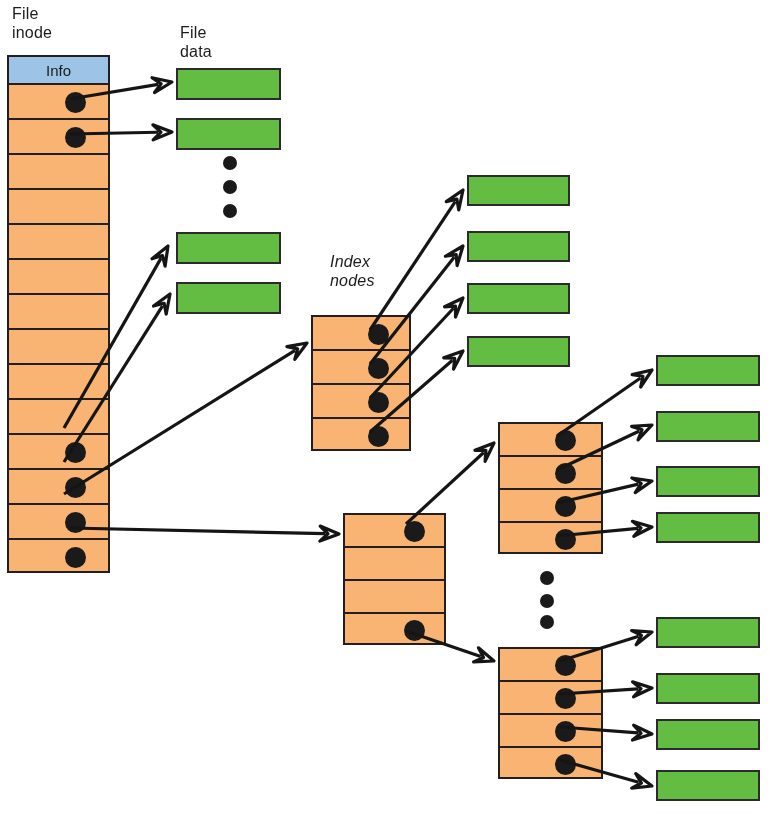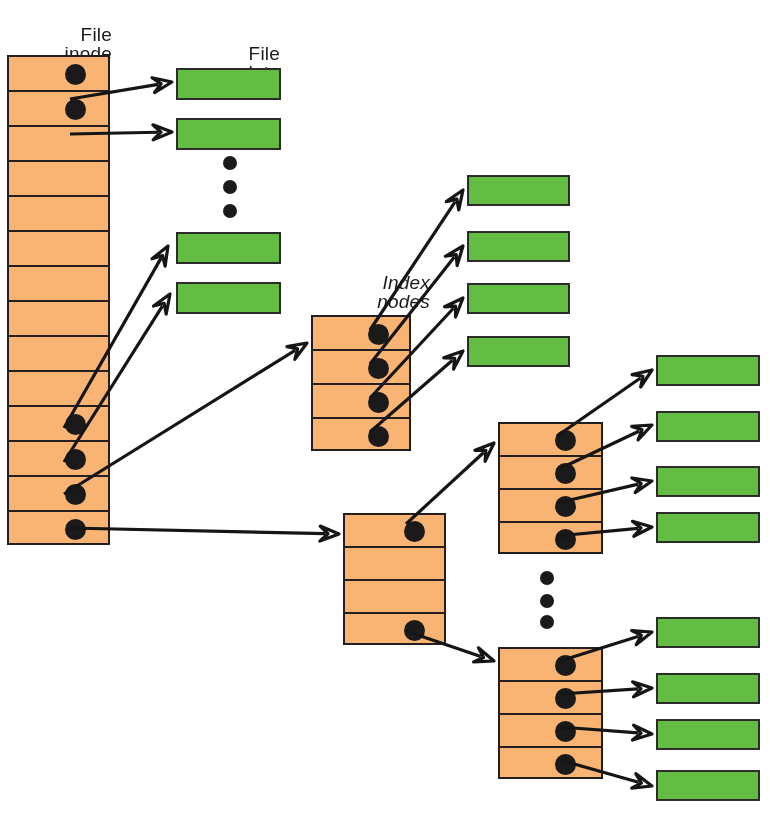--- a/index.html
+++ b/index.html
@@ -3,22 +3,22 @@
 <meta charset="utf-8">
 <style>
   html,body{margin:0;padding:0;background:#ffffff;}
   body{
     width:770px;height:814px;position:relative;overflow:hidden;
     font-family:"Liberation Sans","DejaVu Sans",sans-serif;
     color:#1a1a1a;
   }
   #diagram{position:absolute;left:0;top:0;width:770px;height:814px;}
   .cap{
-    position:absolute;text-align:right;font-size:19px;line-height:19px;
-    color:#1b1b1b;white-space:pre-line;letter-spacing:.2px;margin-top:21px;
+    position:absolute;text-align:left;font-size:16px;line-height:19px;
+    color:#1b1b1b;white-space:pre-line;letter-spacing:.2px;
   }
   .blk{position:absolute;box-sizing:border-box;}
   .inode-cell{
     box-sizing:border-box;background:#f9b473;border:2px solid #231f20;
     border-bottom-width:0;position:relative;
   }
   .inode-cell.last{border-bottom-width:2px;}
   .inode-cell.info{
     background:#9dc3e6;display:flex;align-items:center;justify-content:center;
     font-size:15px;color:#1b1b1b;
@@ -48,20 +48,21 @@
 <body>
 
 <div id="diagram">
     <div class="cap" style="left: 12px; top: 4px; width: 100px;">File
 inode</div>
     <div class="cap" style="left: 180px; top: 23px; width: 100px;">File
 data</div>
     <div class="cap" style="left: 330px; top: 252px; width: 100px; font-style: italic;">Index
 nodes</div>
     <div class="blk" style="left: 7px; top: 55px; width: 103px;">
+      <div class="inode-cell info" style="height: 28px;">Info</div>
       <div class="inode-cell" style="height: 35px;">
         <span class="dot" style="left: 56px; top: 7px;"></span>
       </div>
       <div class="inode-cell" style="height: 35px;">
         <span class="dot" style="left: 56px; top: 7px;"></span>
       </div>
       <div class="inode-cell" style="height: 35px;"></div>
       <div class="inode-cell" style="height: 35px;"></div>
       <div class="inode-cell" style="height: 35px;"></div>
       <div class="inode-cell" style="height: 35px;"></div>

